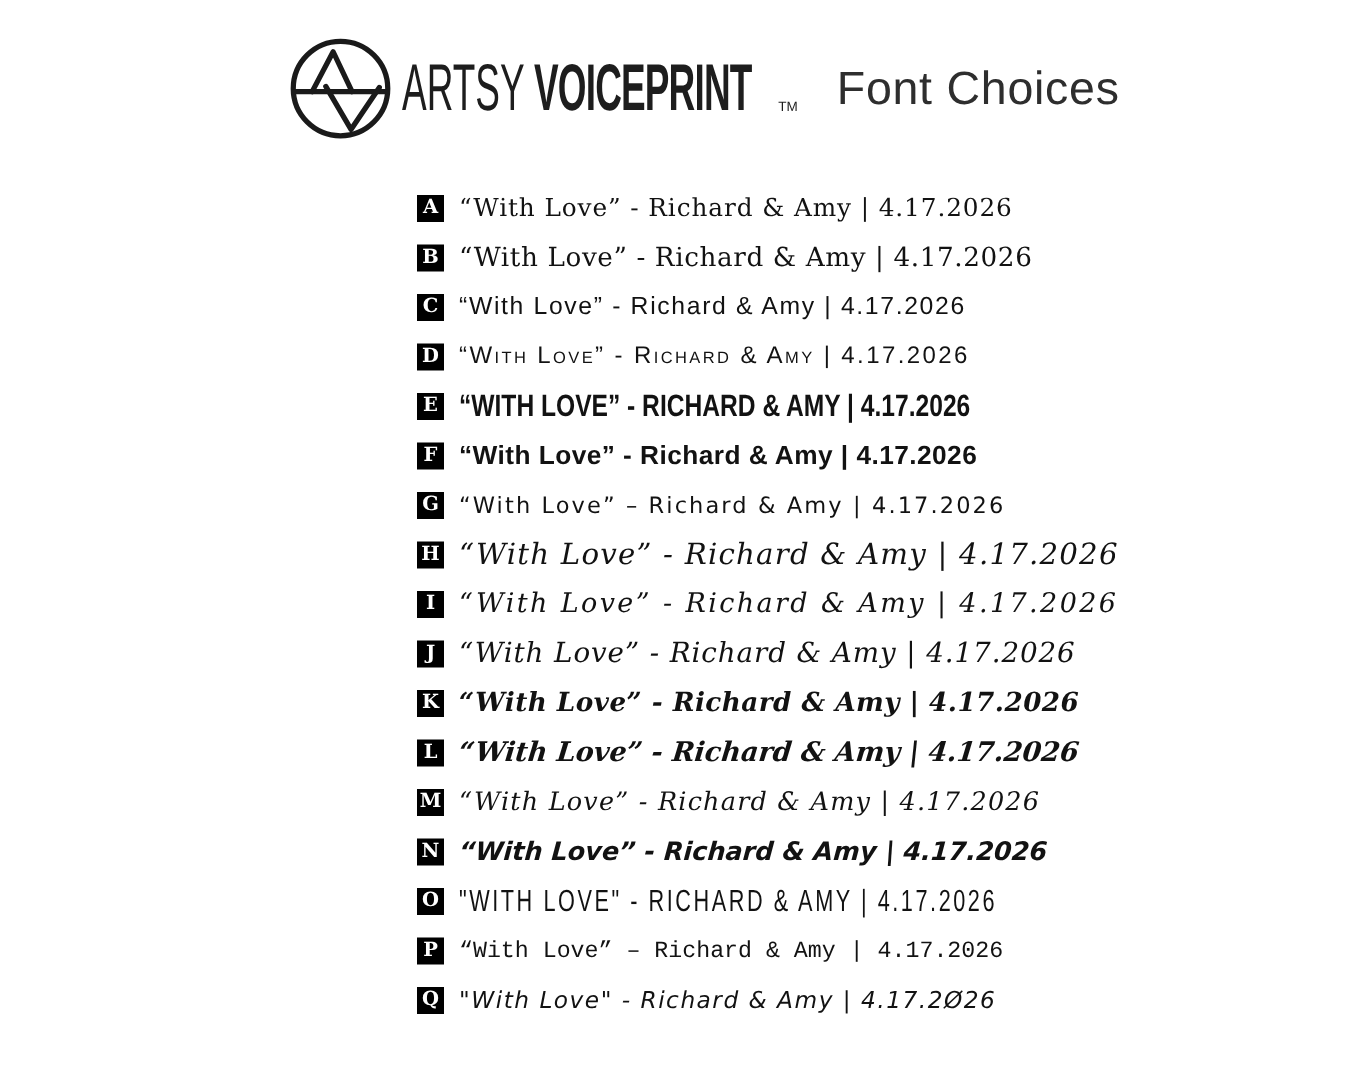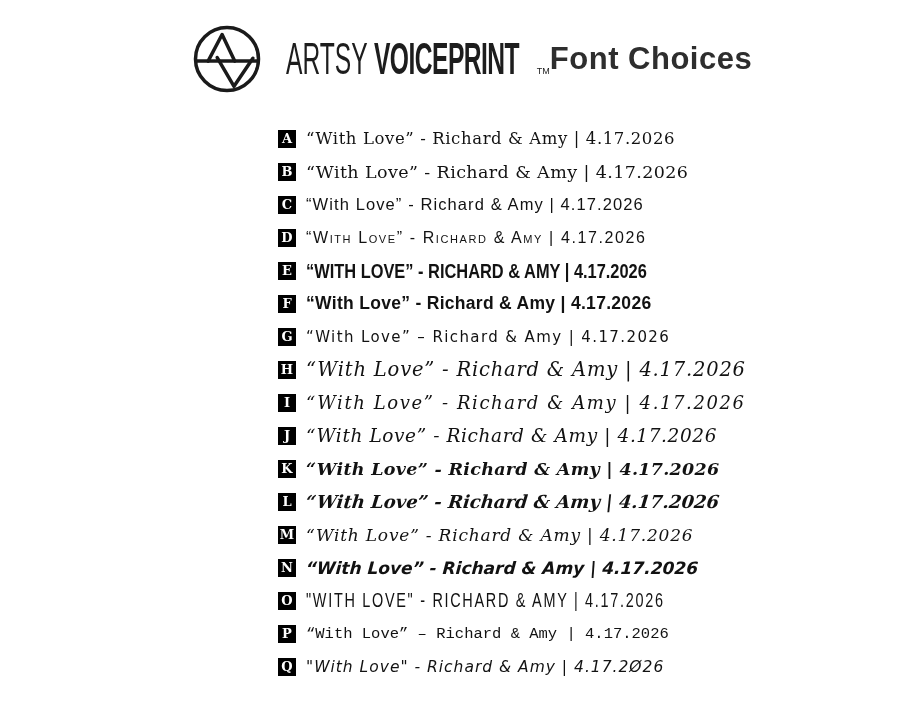--- a/index.html
+++ b/index.html
@@ -5,34 +5,34 @@
   html,body{margin:0;padding:0;}
   body{
     width:900px;height:720px;background:#ffffff;position:relative;overflow:hidden;
     font-family:"Liberation Sans",sans-serif;color:#161616;
     -webkit-font-smoothing:antialiased;
   }
   
   .header{position:absolute;left:192px;top:22px;display:flex;align-items:center;height:74px;}
   .logo{width:70px;height:70px;flex:0 0 auto;}
   .logo svg{width:70px;height:70px;display:block;}
-  .brand{display:flex;align-items:flex-start;margin-left:24px;white-space:nowrap;}
+  .brand{display:flex;align-items:flex-start;margin-left:6px;white-space:nowrap;}
   .brand-artsy{
     display:inline-block;font-family:"Liberation Sans",sans-serif;font-weight:400;
     font-size:44px;letter-spacing:0px;transform:scaleX(0.56);transform-origin:0 55%;
     margin-right:-58px;color:#1d1d1d;
   }
   .brand-voiceprint{
     display:inline-block;font-family:"Liberation Sans",sans-serif;font-weight:700;
     font-size:44px;letter-spacing:-1px;transform:scaleX(0.56);transform-origin:0 55%;
     margin-right:-122px;color:#1d1d1d;
   }
   .brand-tm{font-size:9px;color:#1d1d1d;align-self:flex-end;margin-bottom:8px;margin-left:2px;padding-left:24px;}
   .page-title{
-    font-family:"Liberation Sans",sans-serif;font-weight:700;
+    margin-left:26px;font-family:"Liberation Sans",sans-serif;font-weight:400;
     font-size:31px;letter-spacing:0.5px;color:#2e2e2e;white-space:nowrap;
   }
   
   .font-list{position:absolute;left:278px;top:122px;display:flex;flex-direction:column;}
   .row{height:33px;display:flex;align-items:center;white-space:nowrap;}
   .badge{
     width:18px;height:18px;flex:0 0 auto;background:#000;color:#fff;
     font-family:"DejaVu Serif",serif;font-weight:700;font-size:13px;line-height:18px;
     text-align:center;margin-right:10px;
   }

